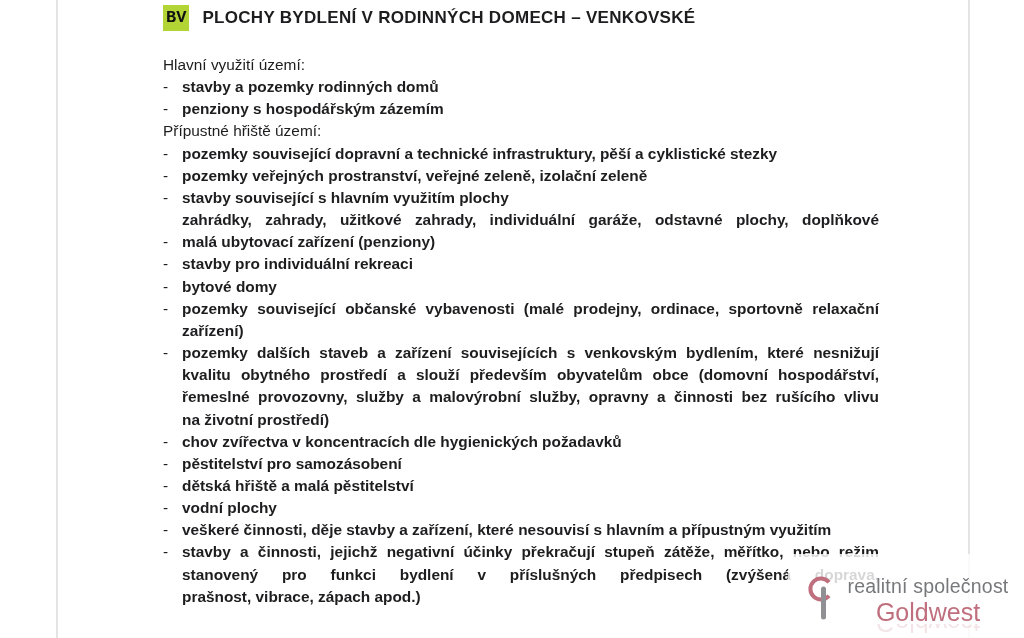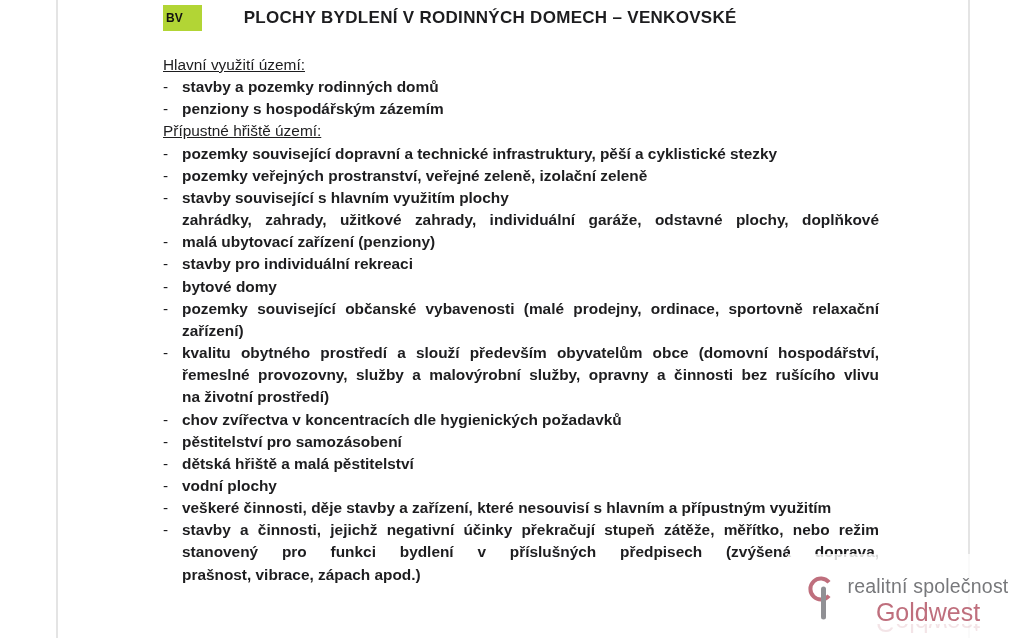--- a/index.html
+++ b/index.html
@@ -13,27 +13,28 @@
   }
   .edge{position:absolute;top:0;bottom:0;width:2px;background:#e4e4e4;}
   .edge-left{left:56px;}
   .edge-right{left:968px;}
 
   .content{position:absolute;left:163px;top:5px;width:716px;}
 
   .title-row{display:flex;align-items:center;gap:13px;height:26px;}
   .badge{
     display:inline-block;background:#b2d535;color:#111;
-    font-weight:bold;font-size:12px;line-height:24px;
-    padding:1px 19px 1px 3px;
+    font-weight:bold;font-size:17px;line-height:24px;
+    padding:1px 3px 1px 3px;
+    font-family:Liberation Mono, monospace;
   }
-  .title{font-weight:bold;font-size:17px;letter-spacing:0.3px;white-space:nowrap;margin-left:29px;}
+  .title{font-weight:bold;font-size:17px;letter-spacing:0.3px;white-space:nowrap;}
 
   #sections-root{margin-top:23px;font-size:15.4px;line-height:22.15px;}
-  .heading{text-decoration:underline;}
+  .heading{}
   .item{position:relative;padding-left:19px;}
   .item .dash{position:absolute;left:0;top:0;}
   .line{white-space:normal;font-weight:bold;}
   .line.j{text-align:justify;text-align-last:justify;}
 
   
   .watermark{
     position:absolute;left:788px;top:554px;right:0;bottom:0;
     background:rgba(255,255,255,0.82);
   }
@@ -94,20 +95,21 @@
           <span class="dash">-</span>
           <div class="line">bytové domy</div>
         </div>
         <div class="item">
           <span class="dash">-</span>
           <div class="line j">pozemky související občanské vybavenosti (malé prodejny, ordinace, sportovně relaxační</div>
           <div class="line">zařízení)</div>
         </div>
         <div class="item">
           <span class="dash">-</span>
+          <div class="line j">pozemky dalších staveb a zařízení souvisejících s venkovským bydlením, které nesnižují</div>
           <div class="line j">kvalitu obytného prostředí a slouží především obyvatelům obce (domovní hospodářství,</div>
           <div class="line j">řemeslné provozovny, služby a malovýrobní služby, opravny a činnosti bez rušícího vlivu</div>
           <div class="line">na životní prostředí)</div>
         </div>
         <div class="item">
           <span class="dash">-</span>
           <div class="line">chov zvířectva v koncentracích dle hygienických požadavků</div>
         </div>
         <div class="item">
           <span class="dash">-</span>

